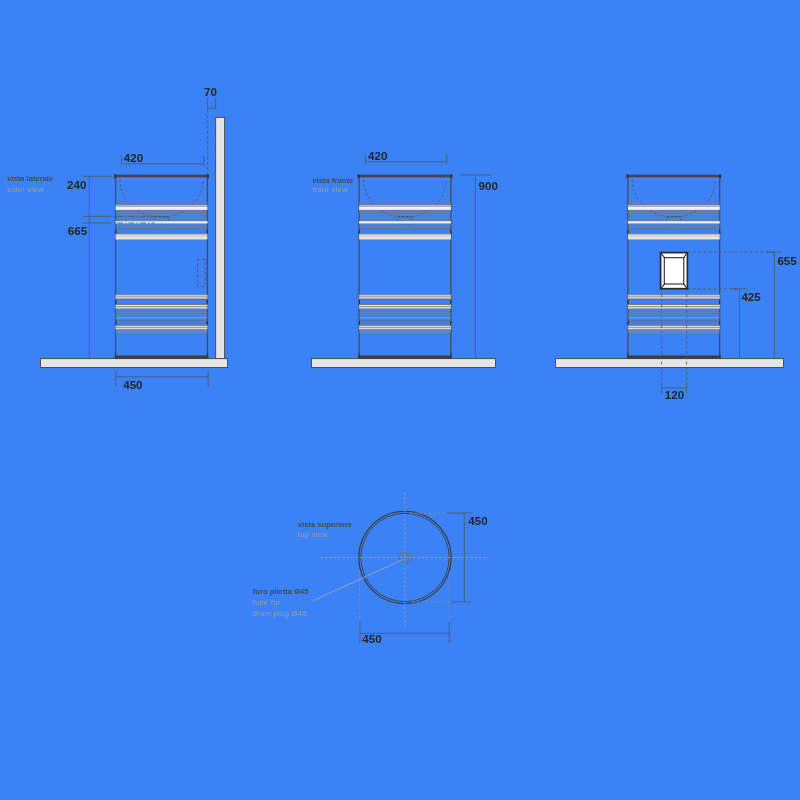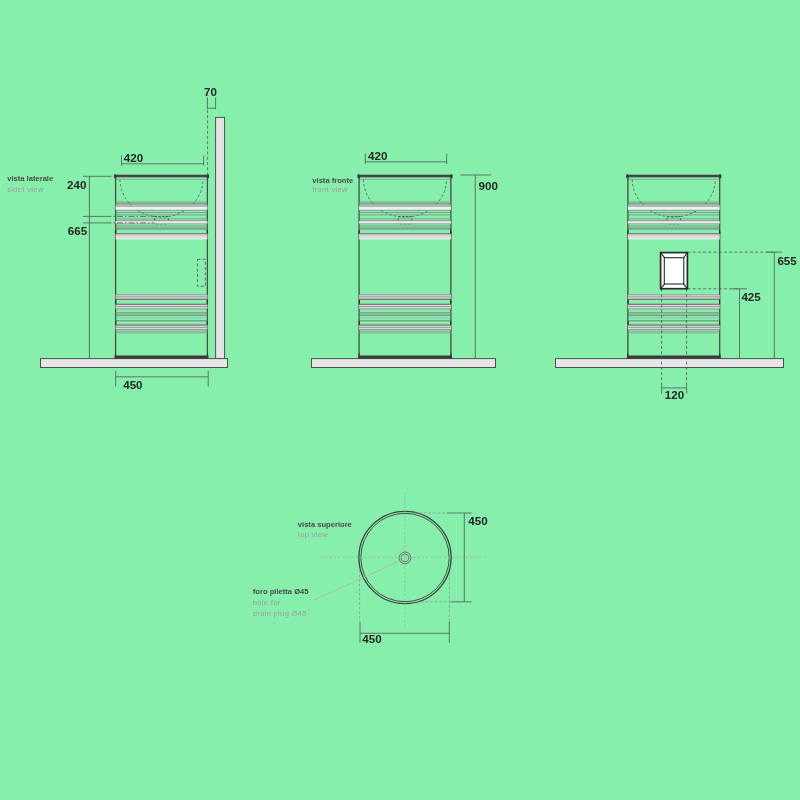--- a/index.html
+++ b/index.html
@@ -1,16 +1,16 @@
 <!DOCTYPE html>
 <html><head>
 <meta charset="utf-8">
 <style>
 html,body{margin:0;padding:0;background:#ffffff;}
-#page{position:relative;width:800px;height:800px;background:#86efac;overflow:hidden;text-align:right;}
+#page{position:relative;width:800px;height:800px;background:#3b82f6;overflow:hidden;text-align:right;}
 text{font-family:"Liberation Sans",sans-serif;}
 .dim{font-size:11.6px;font-weight:bold;fill:#262626;}
 .lab1{font-size:7.6px;font-weight:bold;fill:#4a4a4a;}
 .lab2{font-size:7.6px;fill:#9e9e9e;letter-spacing:0.3px;}
 </style>
 </head>
 <body>
 <div id="page">
 <svg width="800" height="800" viewBox="0 0 800 800" xmlns="http://www.w3.org/2000/svg">
 <defs>

